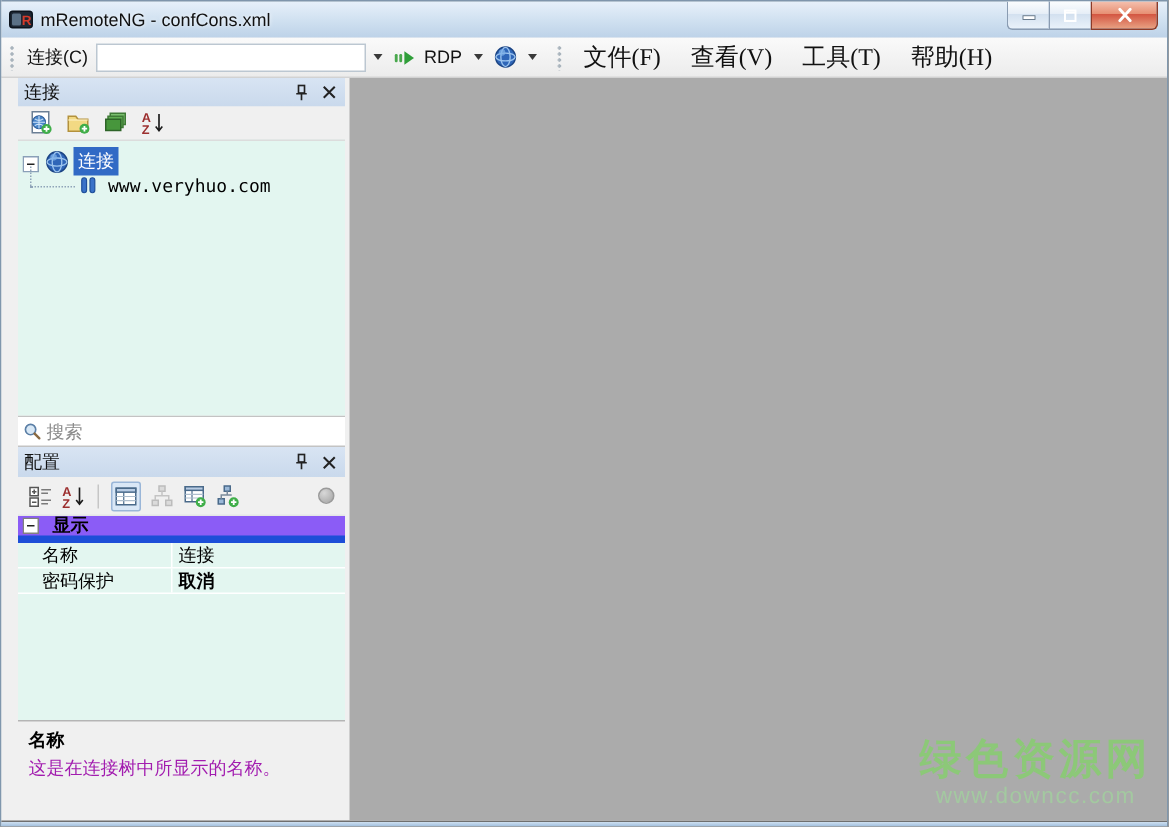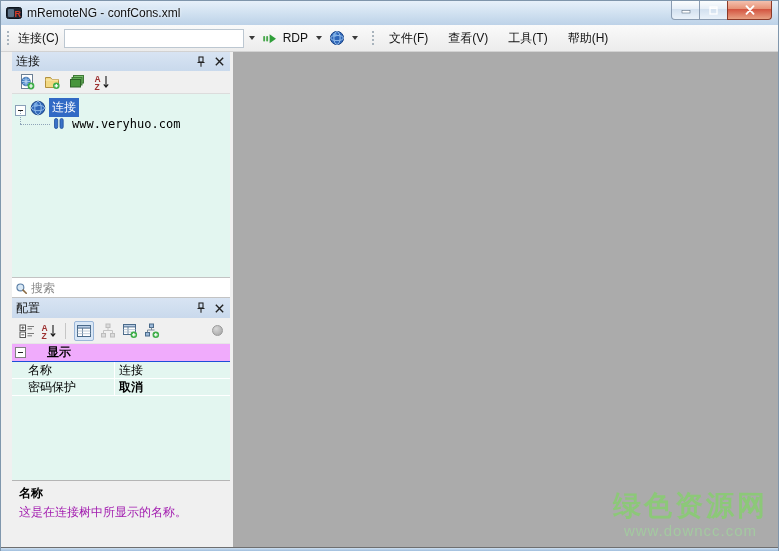--- a/index.html
+++ b/index.html
@@ -29,21 +29,21 @@
     background:linear-gradient(#fafafa,#ececec); border-bottom:1px solid #d2d2d2; padding-left:2px; }
   .grip { width:5px; height:17px; margin:0 3px;
     background-image:radial-gradient(circle at 2px 2px, #a9b4bd 1px, transparent 1.3px);
     background-size:5px 4px; }
   .tb-label { font-size:12px; color:#111; margin:0 5px 0 4px; white-space:nowrap; }
   .combo { width:180px; height:19px; border:1px solid #bcc7d1; background:#fff; font-size:12px; padding:0 3px; outline:none; }
   .dd-arrow { width:0; height:0; border-left:3.5px solid transparent; border-right:3.5px solid transparent;
     border-top:4px solid #3a3a3a; margin:0 5px; display:inline-block; }
   .tb-icon { width:16px; height:16px; display:inline-block; margin:0 2px; }
   .proto-label { font-size:12px; color:#111; margin:0 3px; }
-  .menu-item { font-size:12px; color:#111; padding:5px 10px; white-space:nowrap; }
+  .menu-item { font-size:16px; color:#111; padding:5px 10px; white-space:nowrap;font-family:Liberation Serif, serif; }
 
   
   .content { flex:1 1 auto; display:flex; min-height:0; }
   .leftpanel { width:229px; flex:0 0 229px; display:flex; flex-direction:column; background:#f0f0f0; min-height:0;padding-left:11px; }
   .splitter { width:3px; flex:0 0 3px; background:#f0f0f0; }
   .canvas { flex:1 1 auto; background:var(--canvas_gray); position:relative; }
 
   .panel-header { height:19px; flex:0 0 19px; display:flex; align-items:center;
     background:linear-gradient(var(--panel_header_bg), #c9d9ec); padding:0 4px; }
   .panel-header .ph-title { font-size:12px; color:#111; flex:1; }
@@ -76,22 +76,22 @@
   
   .searchbox { height:21px; flex:0 0 21px; background:#fff; border:1px solid #c3c3c3; border-left:none; border-right:none;
     display:flex; align-items:center; padding:0 3px; gap:3px; }
   .search-icon { width:13px; height:13px; flex:0 0 13px; }
   .search-input { flex:1; border:none; outline:none; font-size:12px; color:#333; background:transparent; }
   .search-input::placeholder { color:#8a8a8a; opacity:1; }
 
   
   .propgrid { height:137px; flex:0 0 137px; background:var(--tree_bg); font-size:12px; overflow:hidden;
     border-top:1px solid #e6e6e6; }
-  .pg-cat { height:18px; display:flex; align-items:center; background:#f0abfc; padding-left:3px; gap:17px;
-    border-bottom:1px solid #1d4ed8; }
+  .pg-cat { height:18px; display:flex; align-items:center; background:#8b5cf6; padding-left:3px; gap:5px;
+    border-bottom:5px solid #1d4ed8; }
   .pg-cat-label { font-weight:bold; color:#000; }
   .pg-row { height:17px; display:flex; align-items:center; border-bottom:1px solid #fff; }
   .pg-indent { width:16px; flex:0 0 16px; height:100%; }
   .pg-label { width:86px; flex:0 0 86px; color:#000; }
   .pg-value { flex:1; border-left:1px solid #fff; padding-left:4px; height:100%; display:flex; align-items:center; }
   .pg-value.bold { font-weight:bold; }
 
   
   .descbox { flex:1 1 auto; background:#f0f0f0; border-top:1px solid #b5b5b5; padding:4px 7px; }
   .desc-title { font-size:12px; font-weight:bold; color:#000; margin-bottom:2px; }

